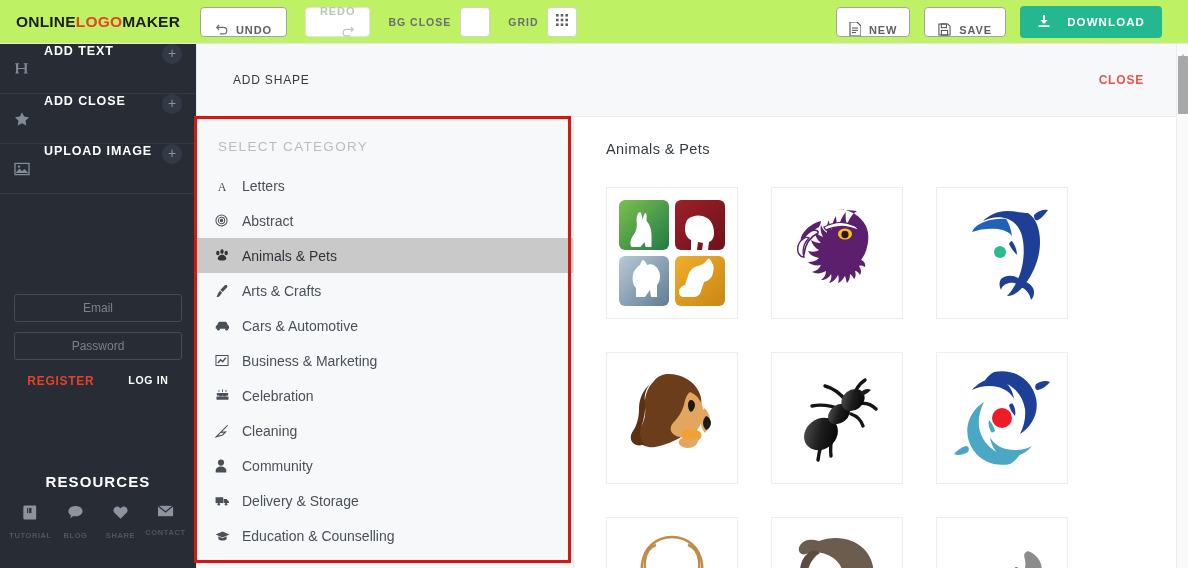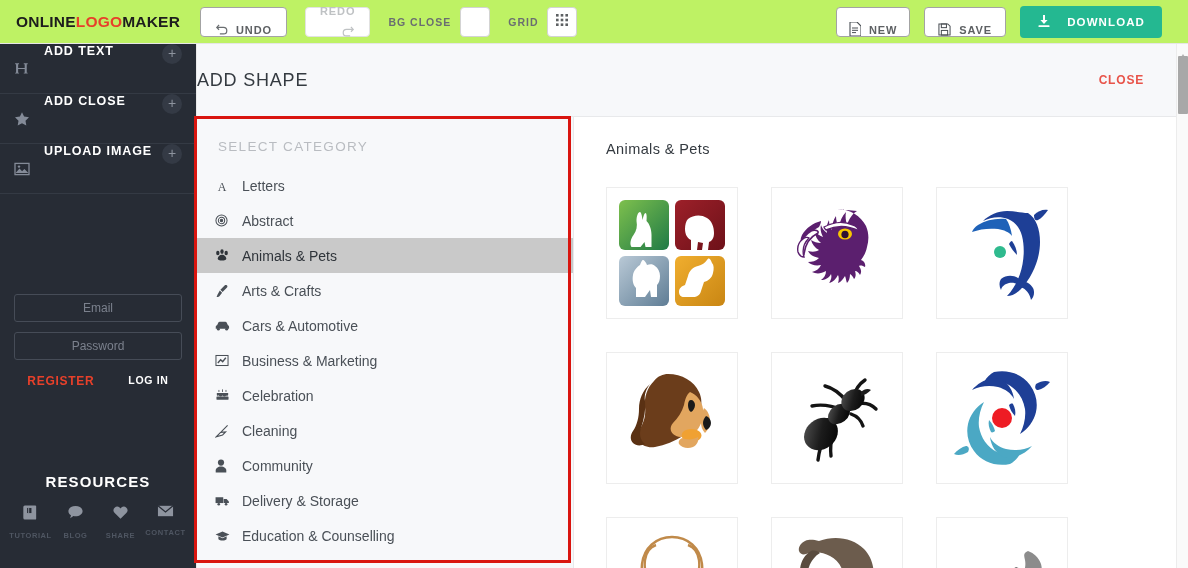--- a/index.html
+++ b/index.html
@@ -99,21 +99,21 @@
   
   .panel {
     position: absolute; left: 196px; top: 44px; width: 980px; height: 524px;
     background: #ffffff; border-left: 1px solid #e9e9e9;
   }
   .panel-head {
     position: relative; height: 73px; background: #f7f8fa;
     border-bottom: 1px solid #e8e9eb; display: flex; align-items: center;
   }
   .panel-title {
-    font-size: 18px; color: #343a40; letter-spacing: .8px;
+    margin-left: 36px; font-size: 12px; color: #343a40; letter-spacing: .8px;
   }
   .panel-close {
     position: absolute; right: 32px; top: 50%; transform: translateY(-50%);
     color: #e8544a; font-size: 12px; font-weight: bold; letter-spacing: .8px; cursor: pointer;
   }
 
   .panel-body { position: relative; height: 451px; display: flex; }
 
   
   .cat-col {

